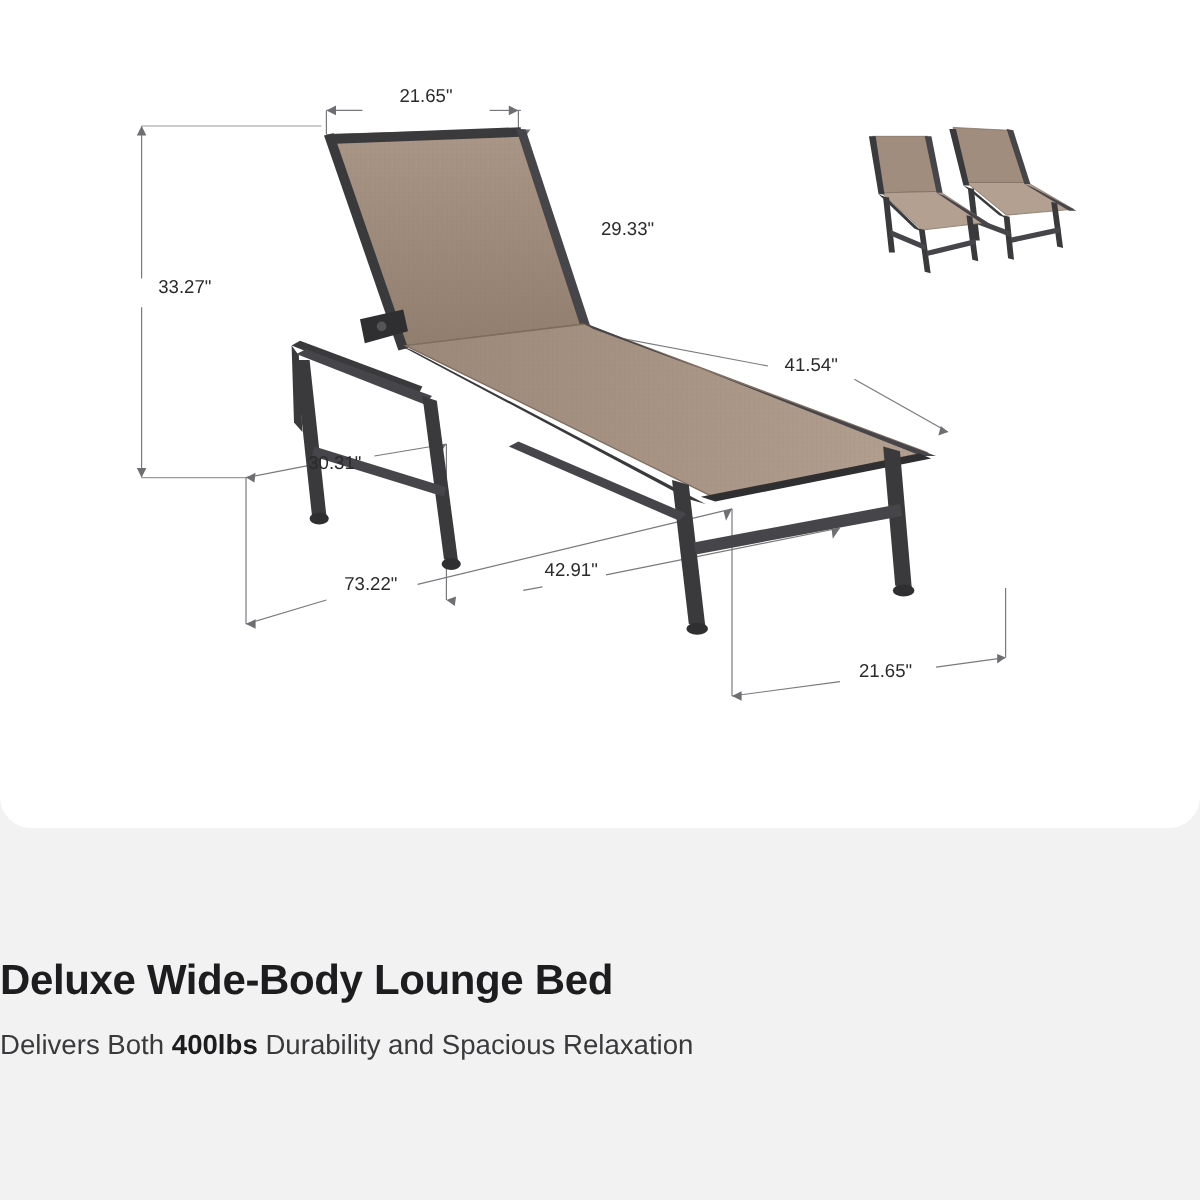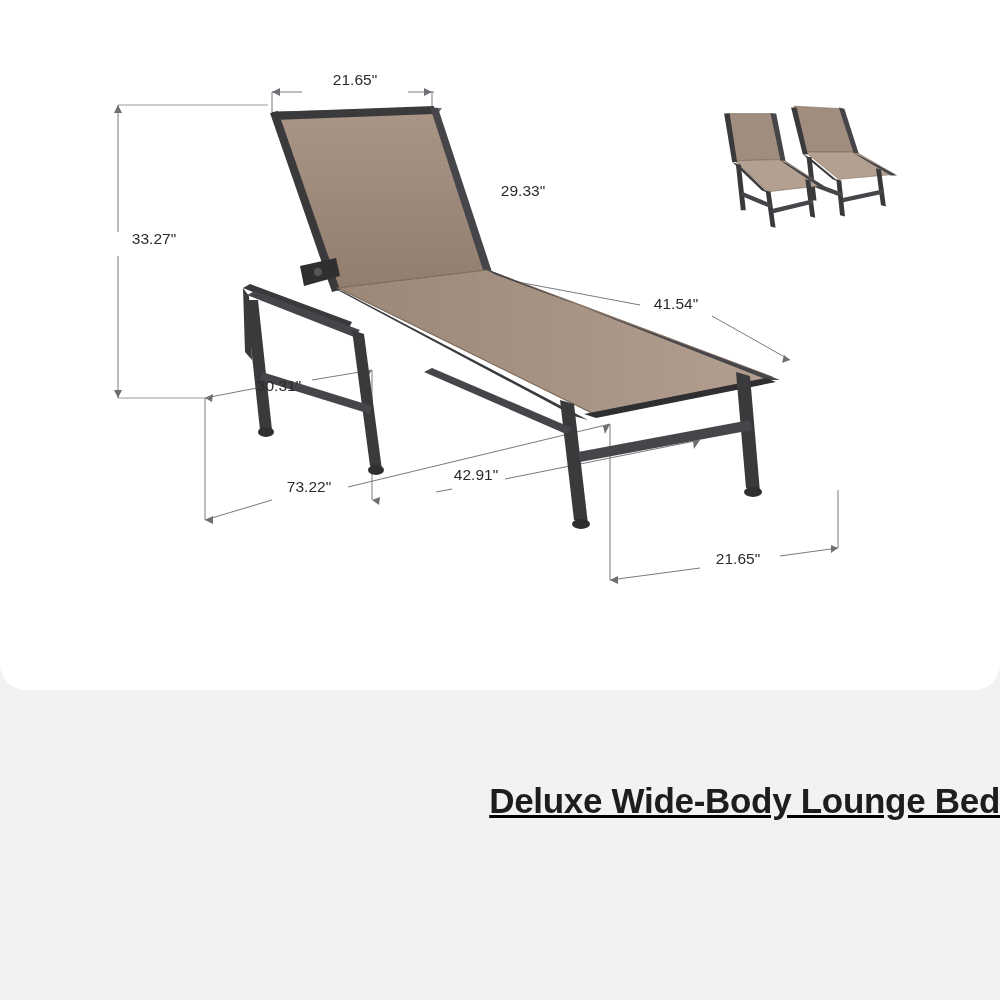--- a/index.html
+++ b/index.html
@@ -46,24 +46,23 @@
     width: 1000px;
     height: 690px;
   }
   .diagram svg {
     display: block;
   }
 
   .caption-block {
     position: absolute;
     left: 0;
-    top: 780px;
-    width: 1000px;
-    text-align: right;
-    text-decoration: underline;
+    top: 796px;
+    width: 1000px;
+    text-align: left;
   }
   .headline {
     font-size: 35px;
     font-weight: bold;
     color: #1d1d1f;
     letter-spacing: -0.3px;
     margin: 0;
     line-height: 1.2;
   }
   .subline {
@@ -244,15 +243,18 @@
           <text class="dim-label" x="738" y="564" text-anchor="middle">21.65"</text>
         </g>
       </svg>
     </div>
   </div>
 
   <div class="bottom-area"></div>
 
   <div class="caption-block">
     <h1 class="headline">Deluxe Wide-Body Lounge Bed</h1>
+    <div class="subline">
+      <span>Delivers Both </span><b>400lbs</b><span> Durability and Spacious Relaxation</span>
+    </div>
   </div>
 
 </div>
 
 </body></html>

